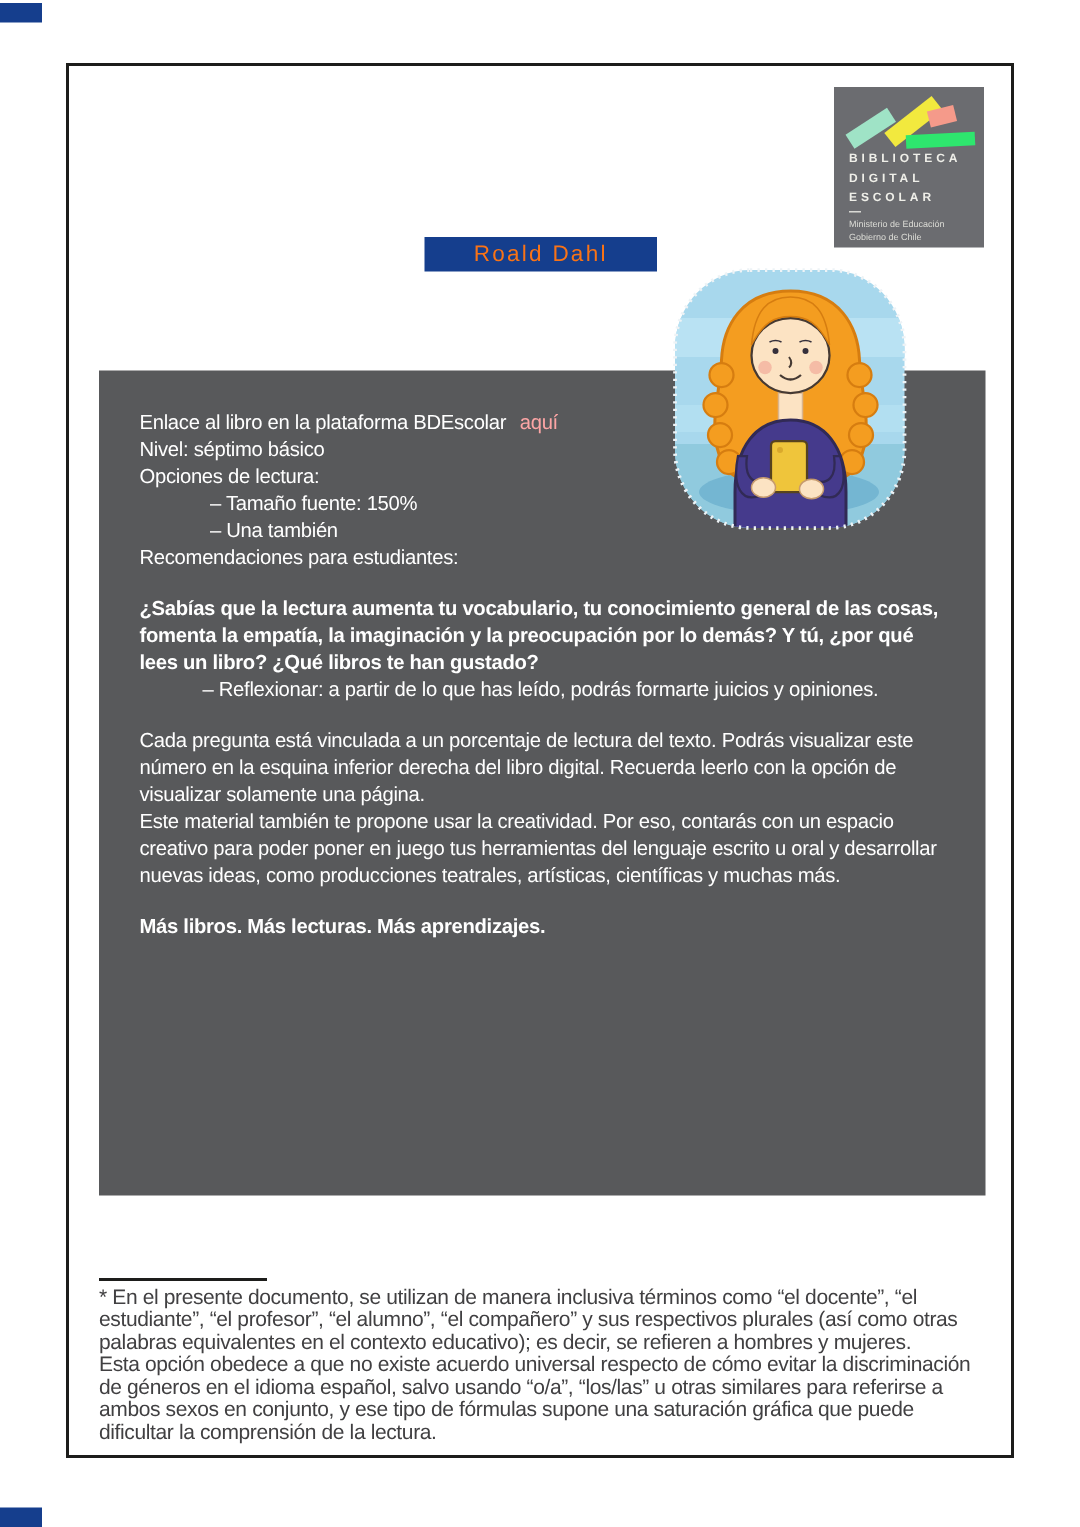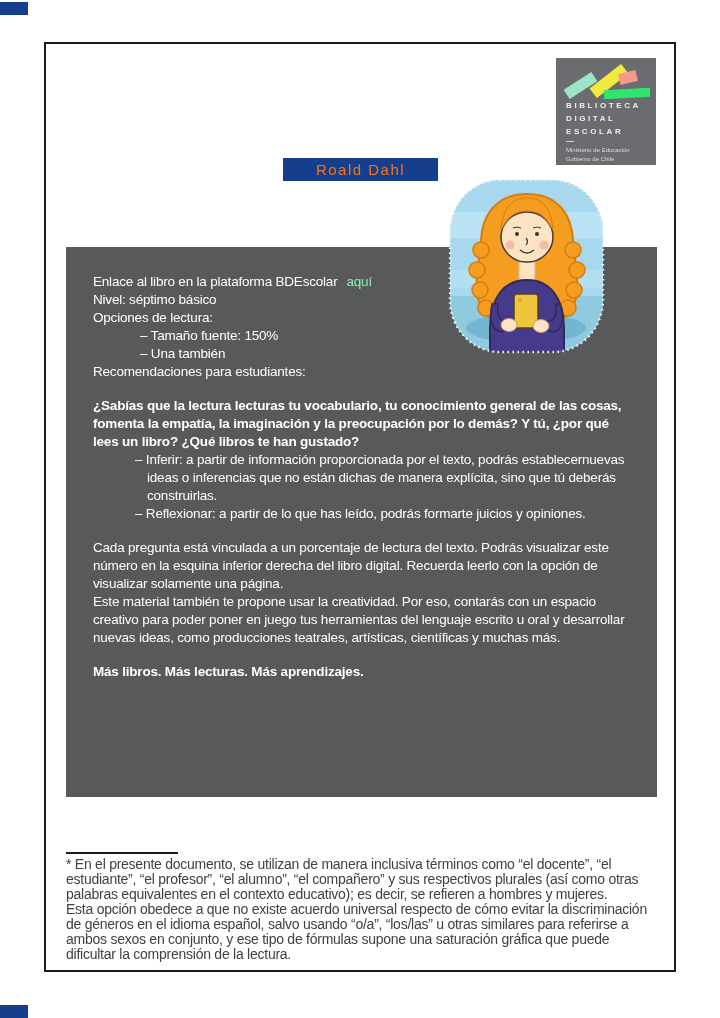--- a/index.html
+++ b/index.html
@@ -52,21 +52,21 @@
     position:absolute; left:66px; top:247px; width:591px; height:550px;
     background:#58595b; color:#ffffff; box-sizing:border-box;
     padding:26px 24px 0 27px; font-size:13.5px; line-height:18px;
     letter-spacing:-0.2px; z-index:2;
   }
   .info-box p { margin:0; }
   .mt { margin-top:16px !important; }
   .bold { font-weight:bold; }
   .opt { padding-left:47px; }
   .bullet { padding-left:54px; text-indent:-12px; }
-  .link { color:#86efac; margin-left:9px; text-decoration:none; cursor:pointer; }
+  .link { color:#fca5a5; margin-left:9px; text-decoration:none; cursor:pointer; }
 
   
   .footnote-rule { position:absolute; left:66px; top:852px; width:112px; height:2px; background:#1d1d1b; }
   .footnote-block { position:absolute; left:66px; top:857px; width:594px; color:#414042; font-size:14px; line-height:15px; letter-spacing:-0.25px; }
   .footnote-block p { margin:0; }
 </style>
 </head>
 <body>
 
 <div class="canvas">
@@ -153,22 +153,21 @@
     </svg>
   </div>
 
   <div class="info-box">
     <p><span>Enlace al libro en la plataforma BDEscolar</span><a class="link">aquí</a></p>
     <p>Nivel: séptimo básico</p>
     <p>Opciones de lectura:</p>
     <p class="opt">– Tamaño fuente: 150%</p>
     <p class="opt">– Una también</p>
     <p>Recomendaciones para estudiantes:</p>
-    <p class="bold mt">¿Sabías que la lectura lecturas tu vocabulario, tu conocimiento general de las cosas, fomenta la empatía, la imaginación y la preocupación por lo demás? Y tú, ¿por qué lees un libro? ¿Qué libros te han gustado?</p>
-    <p class="bullet">– Inferir: a partir de información proporcionada por el texto, podrás establecernuevas ideas o inferencias que no están dichas de manera explícita, sino que tú deberás construirlas.</p>
+    <p class="bold mt">¿Sabías que la lectura aumenta tu vocabulario, tu conocimiento general de las cosas, fomenta la empatía, la imaginación y la preocupación por lo demás? Y tú, ¿por qué lees un libro? ¿Qué libros te han gustado?</p>
     <p class="bullet">– Reflexionar: a partir de lo que has leído, podrás formarte juicios y opiniones.</p>
     <p class="mt">Cada pregunta está vinculada a un porcentaje de lectura del texto. Podrás visualizar este número en la esquina inferior derecha del libro digital. Recuerda leerlo con la opción de visualizar solamente una página.</p>
     <p>Este material también te propone usar la creatividad. Por eso, contarás con un espacio creativo para poder poner en juego tus herramientas del lenguaje escrito u oral y desarrollar nuevas ideas, como producciones teatrales, artísticas, científicas y muchas más.</p>
     <p class="bold mt">Más libros. Más lecturas. Más aprendizajes.</p>
   </div>
 
   <div class="footnote-rule"></div>
   <div class="footnote-block">
     <p>* En el presente documento, se utilizan de manera inclusiva términos como “el docente”, “el  estudiante”, “el profesor”, “el alumno”, “el compañero” y sus respectivos plurales (así como otras palabras equivalentes en el contexto educativo); es decir, se refieren a hombres y mujeres.</p>
     <p>Esta opción obedece a que no existe acuerdo universal respecto de cómo evitar la discriminación de géneros en el idioma español, salvo usando “o/a”, “los/las” u otras similares para referirse a  ambos sexos en conjunto, y ese tipo de fórmulas supone una saturación gráfica que puede dificultar la comprensión de la lectura.</p>

